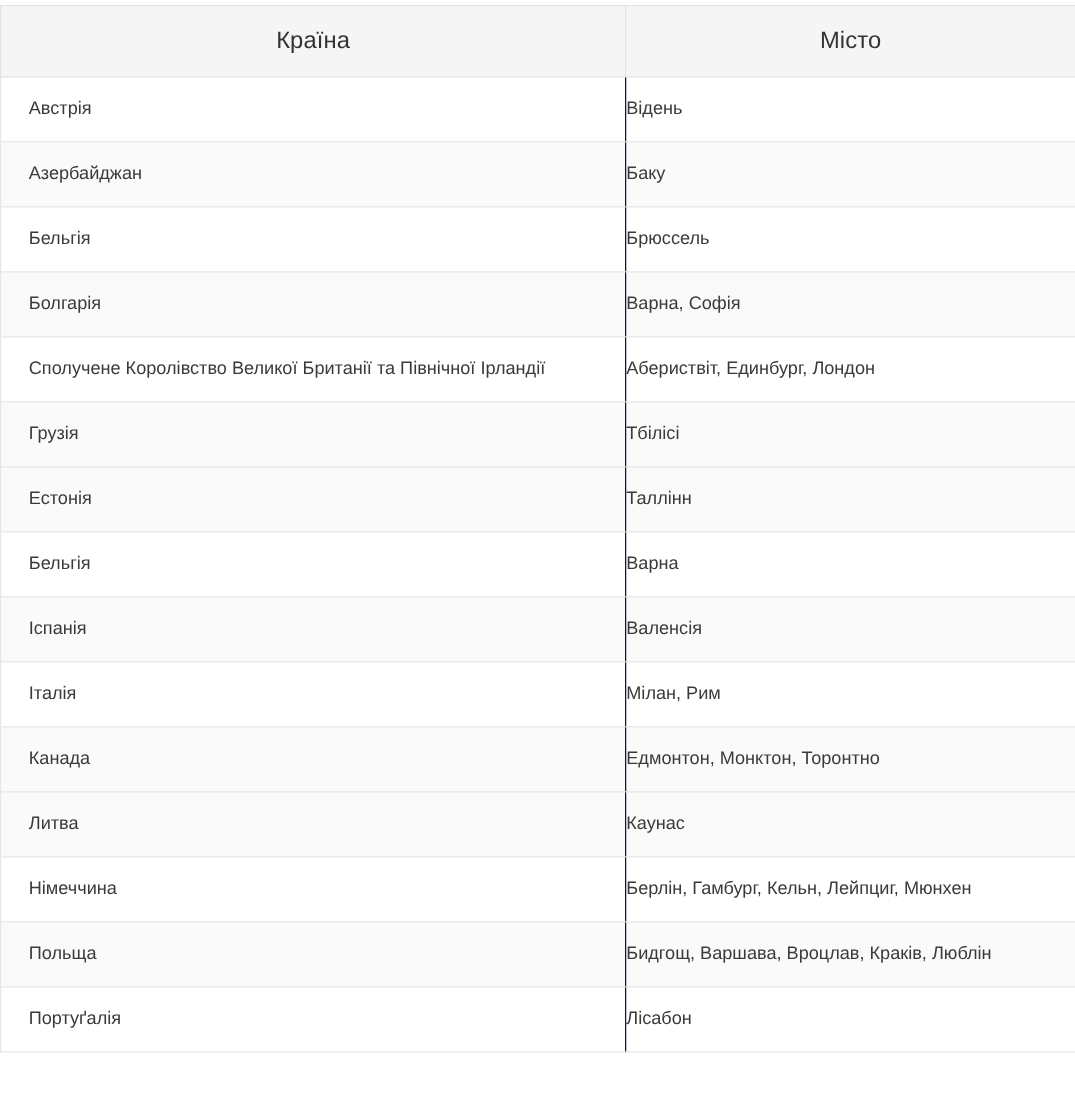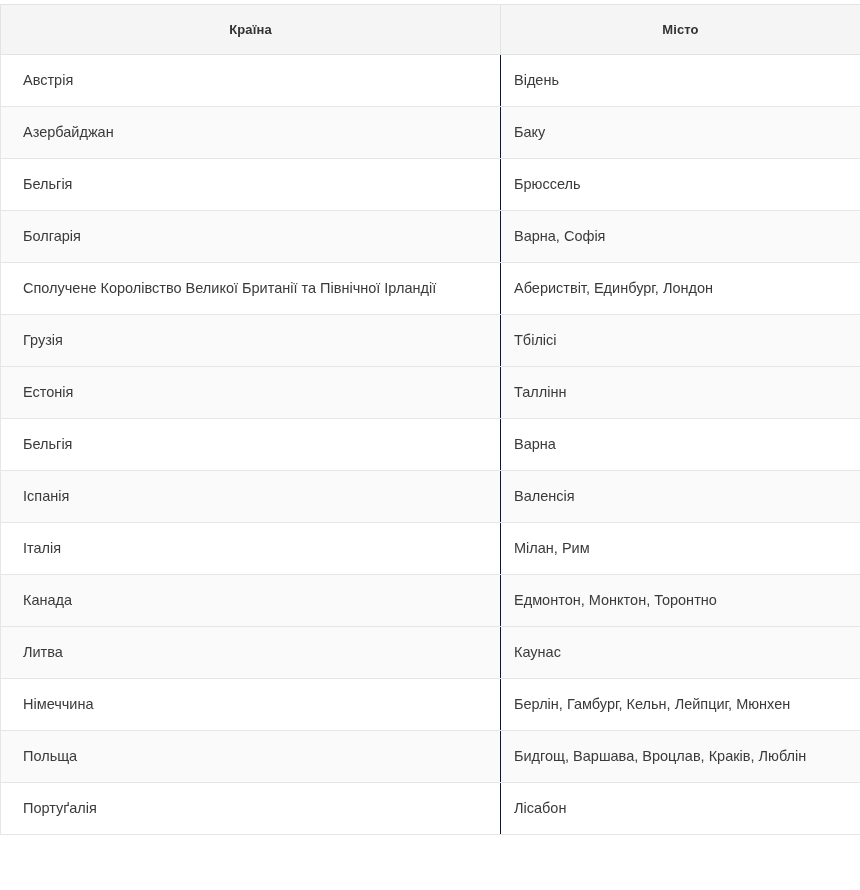--- a/index.html
+++ b/index.html
@@ -24,22 +24,22 @@
     border-collapse: collapse;
     table-layout: fixed;
     font-size: 14.5px;
   }
   table.data-table col.col-country { width: 500px; }
   table.data-table col.col-city { width: 360px; }
 
   table.data-table thead th {
     background: #f5f5f5;
     color: #333333;
-    font-weight: bold;
-    font-size: 13px;
+    font-weight: normal;
+    font-size: 19px;
     text-align: center;
     padding: 17px 10px;
     border-top: 1px solid #e3e3e3;
     border-bottom: 1px solid #e3e3e3;
     border-right: 1px solid #e3e3e3;
     letter-spacing: 0.1px;
   }
   table.data-table thead th:first-child {
     border-left: 1px solid #e3e3e3;
   }
@@ -52,21 +52,21 @@
     color: #3a3a3a;
     background: #ffffff;
   }
   table.data-table tbody td:first-child {
     border-left: 1px solid #e6e6e6;
   }
   table.data-table tbody tr.alt td {
     background: #fafafa;
   }
   table.data-table tbody td.city-cell {
-    padding-left: 13px;
+    padding-left: 0;
   }
 </style>
 </head>
 <body>
 
 <div class="table-wrap">
   <table class="data-table">
     <colgroup>
       <col class="col-country">
       <col class="col-city">

